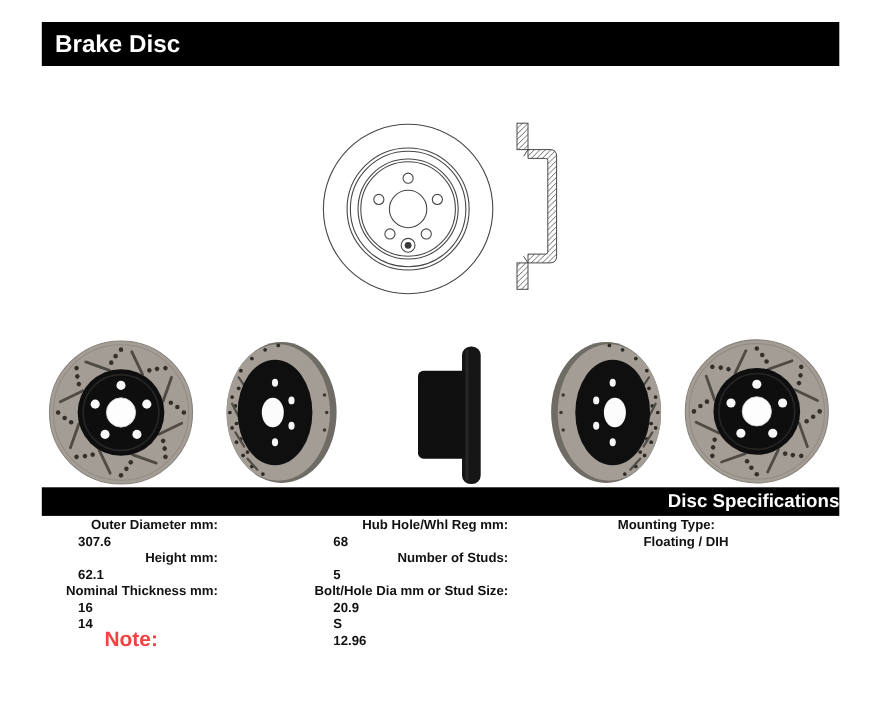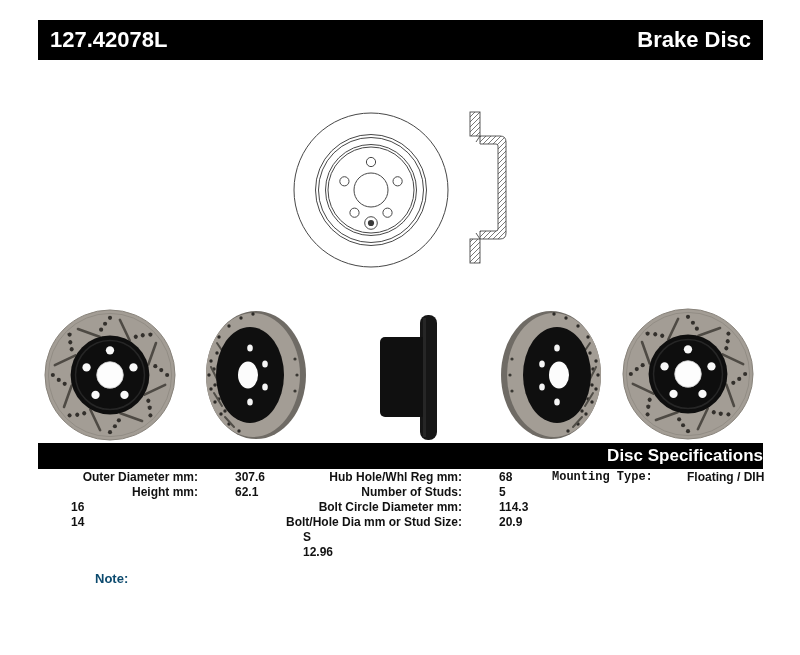--- a/index.html
+++ b/index.html
@@ -15,31 +15,31 @@
     top:20px;height:40px;display:flex;align-items:center;
     justify-content:space-between;padding:0 12px;
     font-size:22px;font-weight:bold;letter-spacing:0px;
   }
   #spec-banner{
     top:443px;height:26px;text-align:right;line-height:26px;
     font-size:17px;font-weight:bold;
   }
   .fig{position:absolute;}
   .spec-col{position:absolute;top:470px;font-size:12px;font-weight:bold;color:#111;}
-  .spec-row{display:flex;line-height:15px;white-space:nowrap;}
+  .spec-row{display:flex;line-height:15px;white-space:nowrap;flex-direction:column;}
   .spec-label{text-align:right;padding-right:4px;flex:0 0 auto;}
   .spec-value{text-align:left;margin-left:33px;}
   #spec-col-left{left:38px;width:218px;}
   #spec-col-left .spec-label{width:160px;}
   #spec-col-middle{left:270px;width:280px;}
   #spec-col-middle .spec-label{width:192px;text-align:right;}
   #spec-col-right{left:552px;width:215px;}
-  #spec-col-right .spec-label{width:98px;font-family:Liberation Mono, monospace;}
+  #spec-col-right .spec-label{width:98px;}
   #note-label{
-    position:absolute;left:95px;top:571px;font-size:13px;font-weight:bold;color:#0c4a6e;
+    position:absolute;left:95px;top:571px;font-size:19px;font-weight:bold;color:#ef4444;
   }
   .hiddefs{position:absolute;width:0;height:0;overflow:hidden;}
 </style>
 </head>
 <body>
 
 <div id="stage">
 
   <svg class="hiddefs" aria-hidden="true">
     <defs>
@@ -99,21 +99,20 @@
         <ellipse cx="45" cy="66" rx="10" ry="13.5" fill="#fcfcfc"></ellipse>
         <ellipse cx="47" cy="39" rx="2.8" ry="3.6" fill="#f5f5f5"></ellipse>
         <ellipse cx="62" cy="55" rx="2.8" ry="3.6" fill="#f5f5f5"></ellipse>
         <ellipse cx="62" cy="78" rx="2.8" ry="3.6" fill="#f5f5f5"></ellipse>
         <ellipse cx="47" cy="93" rx="2.8" ry="3.6" fill="#f5f5f5"></ellipse>
       </g>
     </defs>
   </svg>
 
   <div id="header-bar" class="bar">
-    <span>127.42078L</span>
     <span>Brake Disc</span>
   </div>
 
   <svg class="fig" style="left:289px;top:108px" width="164" height="164" viewBox="0 0 164 164">
     <g fill="none" stroke="#474747" stroke-width="1">
       <circle cx="82" cy="82" r="77"></circle>
       <circle cx="82" cy="82" r="55.5"></circle>
       <circle cx="82" cy="82" r="52.5"></circle>
       <circle cx="82" cy="82" r="45.5"></circle>
       <circle cx="82" cy="82" r="43"></circle>
@@ -166,41 +165,38 @@
   <div id="spec-col-left" class="spec-col">
     <div class="spec-row">
       <span class="spec-label">Outer Diameter mm:</span>
       <span class="spec-value">307.6</span>
     </div>
     <div class="spec-row">
       <span class="spec-label">Height mm:</span>
       <span class="spec-value">62.1</span>
     </div>
     <div class="spec-row">
+      <span class="spec-label">Nominal Thickness mm:</span>
       <span class="spec-value">16</span>
     </div>
     <div class="spec-row">
       <span class="spec-value">14</span>
     </div>
   </div>
 
   <div id="spec-col-middle" class="spec-col">
     <div class="spec-row">
       <span class="spec-label">Hub Hole/Whl Reg mm:</span>
       <span class="spec-value">68</span>
     </div>
     <div class="spec-row">
       <span class="spec-label">Number of Studs:</span>
       <span class="spec-value">5</span>
     </div>
     <div class="spec-row">
-      <span class="spec-label">Bolt Circle Diameter mm:</span>
-      <span class="spec-value">114.3</span>
-    </div>
-    <div class="spec-row">
       <span class="spec-label">Bolt/Hole Dia mm or Stud Size:</span>
       <span class="spec-value">20.9</span>
     </div>
     <div class="spec-row">
       <span class="spec-value">S</span>
     </div>
     <div class="spec-row">
       <span class="spec-value">12.96</span>
     </div>
   </div>

